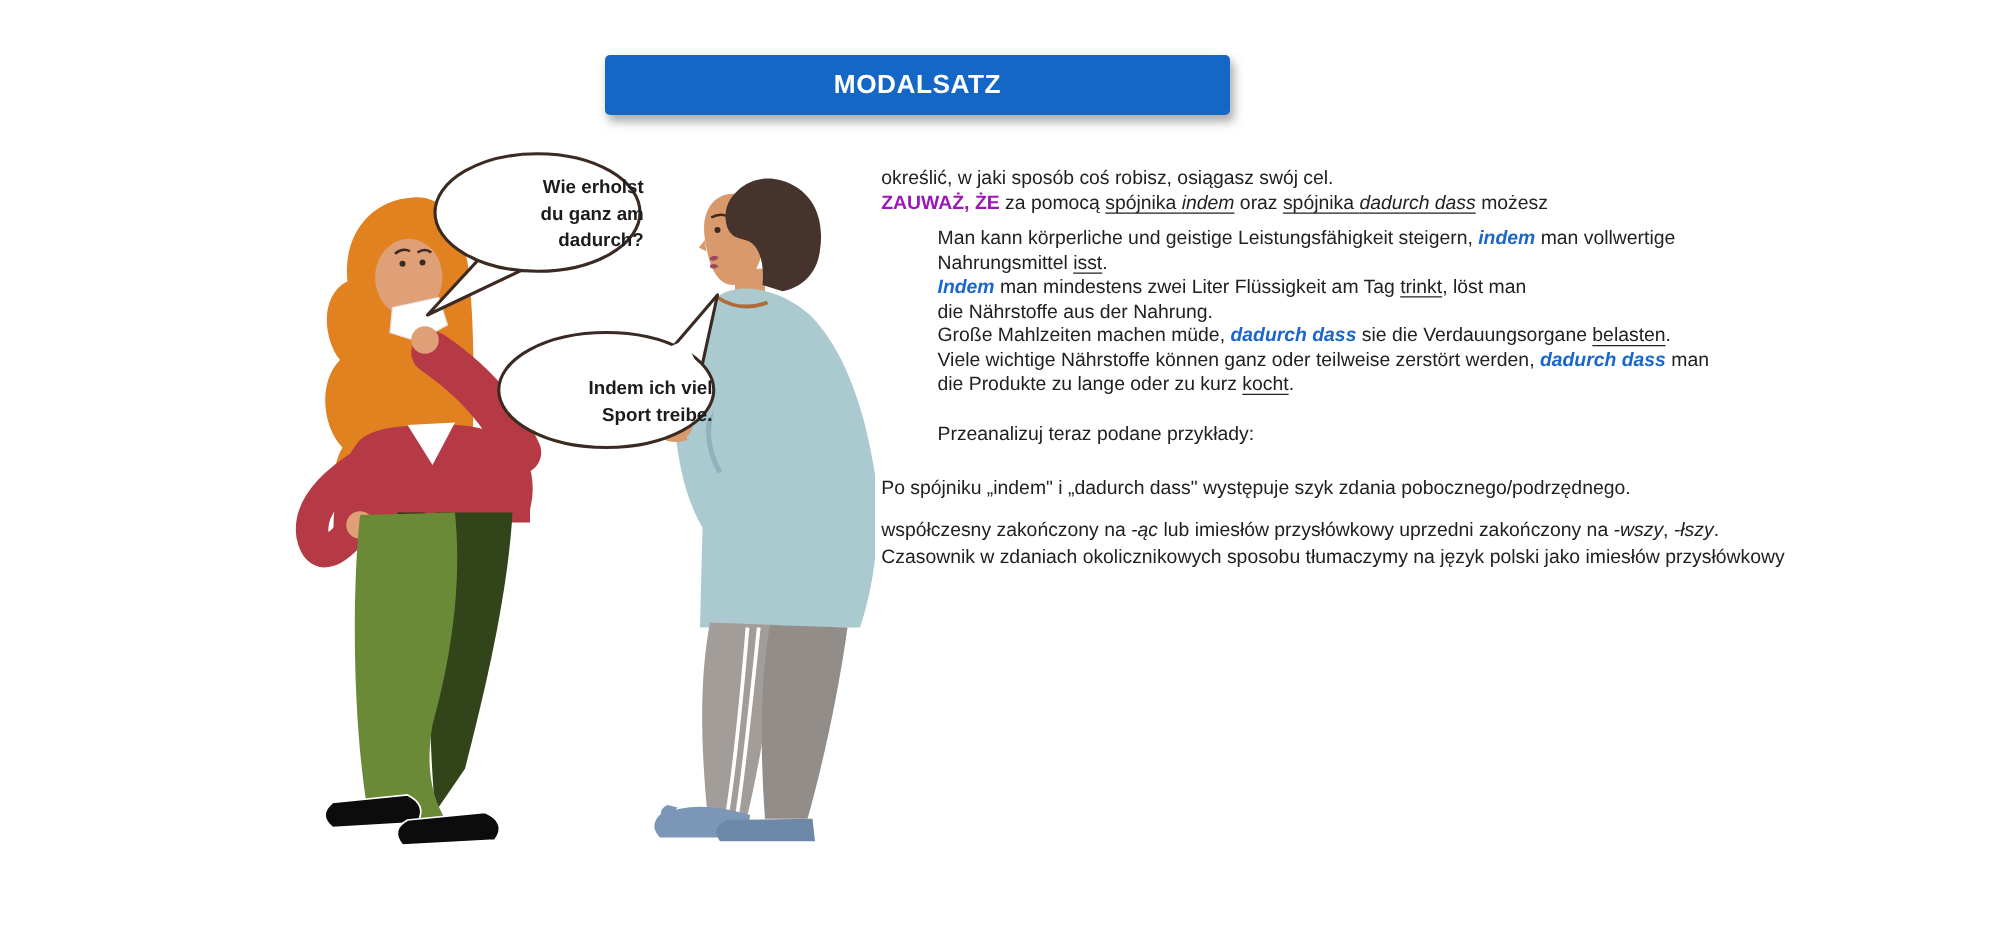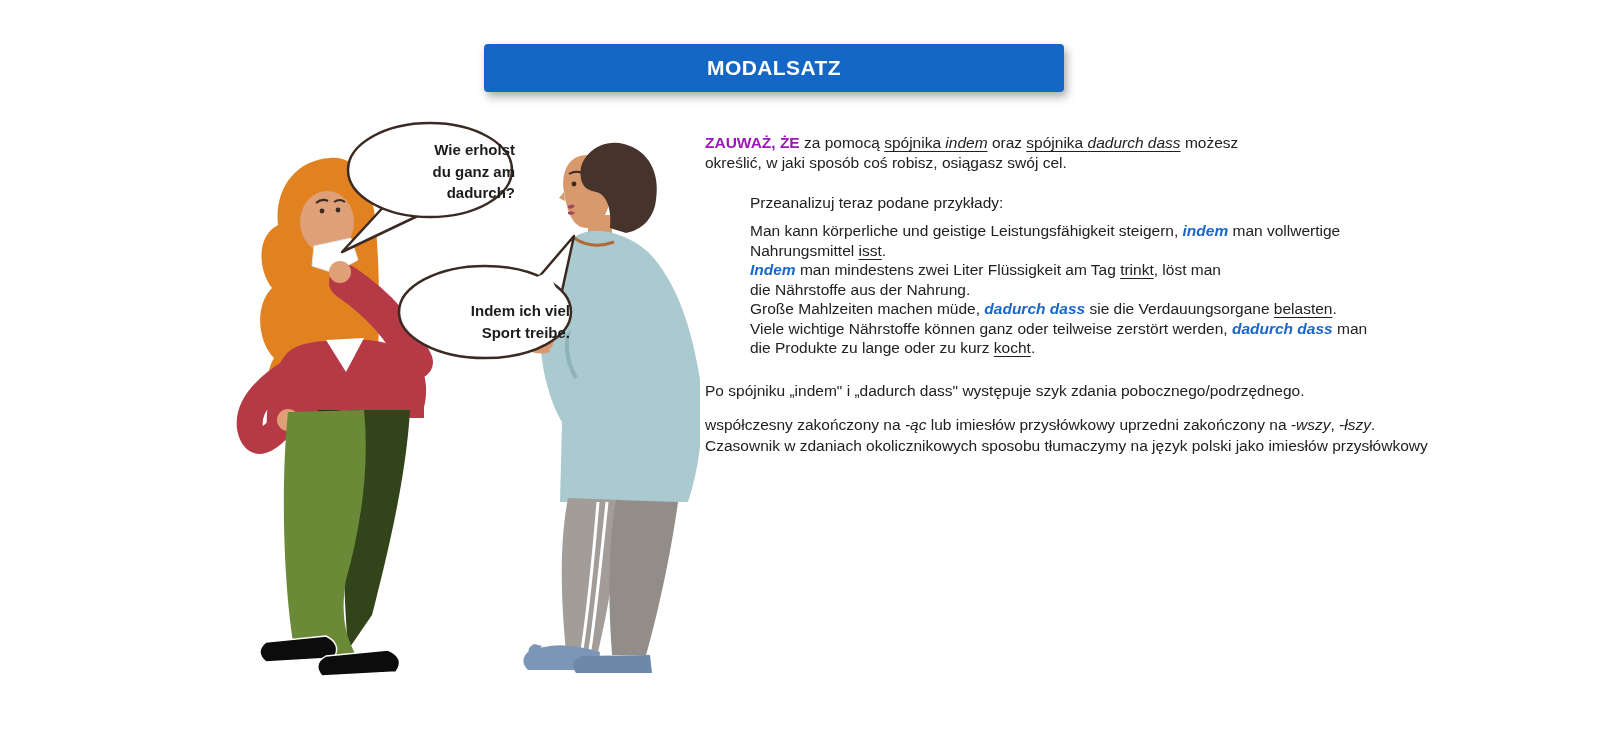--- a/index.html
+++ b/index.html
@@ -1,21 +1,21 @@
 <!DOCTYPE html>
 <html><head>
 <meta charset="utf-8">
 <style>
   * { margin:0; padding:0; box-sizing:border-box; }
   html,body { width:1600px; height:750px; background:#ffffff; overflow:hidden;
               font-family:"Liberation Sans","DejaVu Sans",sans-serif; }
   #canvas { position:relative; width:1600px; height:750px; background:#fff; }
 
   
-  .banner { position:absolute; left:484px; top:44px; width:580px; height:48px;
+  .banner { position:absolute; left:484px; top:44px; width:500px; height:48px;
             background:#1467c5; border-radius:4px;
             display:flex; align-items:center; justify-content:center;
             box-shadow:3px 5px 8px rgba(110,110,110,.55), 0 0 0 3px #fdfdfd;
             color:#ffffff; font-size:21px; letter-spacing:.4px; }
   .banner .bold { font-weight:700; }
 
   
   .content { position:absolute; left:705px; top:133px; width:870px;
              color:#212121; font-size:15.5px; line-height:20px; }
   .tblock { white-space:nowrap; }
@@ -140,34 +140,34 @@
     <div>du ganz am</div>
     <div>dadurch?</div>
   </div>
   <div class="bubble-text two">
     <div>Indem ich viel</div>
     <div>Sport treibe.</div>
   </div>
 
   <div class="content">
     <div class="tblock p1">
+        <div class="line"><span>określić, w jaki sposób coś robisz, osiągasz swój cel.</span></div>
         <div class="line"><span class="b purple">ZAUWAŻ, ŻE </span><span>za pomocą </span><span class="u">spójnika </span><span class="u i">indem</span><span> oraz </span><span class="u">spójnika </span><span class="u i">dadurch dass</span><span> możesz</span></div>
-        <div class="line"><span>określić, w jaki sposób coś robisz, osiągasz swój cel.</span></div>
-      </div>
-    <div class="tblock p2">
-        <div class="line"><span>Przeanalizuj teraz podane przykłady:</span></div>
       </div>
     <div class="tblock p3">
         <div class="line"><span>Man kann körperliche und geistige Leistungsfähigkeit steigern, </span><span class="b i blue">indem</span><span> man vollwertige</span></div>
         <div class="line"><span>Nahrungsmittel </span><span class="u">isst</span><span>.</span></div>
         <div class="line"><span class="b i blue">Indem</span><span> man mindestens zwei Liter Flüssigkeit am Tag </span><span class="u">trinkt</span><span>, löst man</span></div>
         <div class="line"><span>die Nährstoffe aus der Nahrung.</span></div>
         <div class="line"><span>Große Mahlzeiten machen müde, </span><span class="b i blue">dadurch dass</span><span> sie die Verdauungsorgane </span><span class="u">belasten</span><span>.</span></div>
         <div class="line"><span>Viele wichtige Nährstoffe können ganz oder teilweise zerstört werden, </span><span class="b i blue">dadurch dass</span><span> man</span></div>
         <div class="line"><span>die Produkte zu lange oder zu kurz </span><span class="u">kocht</span><span>.</span></div>
+      </div>
+    <div class="tblock p2">
+        <div class="line"><span>Przeanalizuj teraz podane przykłady:</span></div>
       </div>
     <div class="tblock p4">
       </div>
     <div class="tblock p5">
         <div class="line"><span>Po spójniku „indem" i „dadurch dass" występuje szyk zdania pobocznego/podrzędnego.</span></div>
       </div>
     <div class="tblock p6">
         <div class="line"><span>współczesny zakończony na </span><span class="i">-ąc</span><span> lub imiesłów przysłówkowy uprzedni zakończony na </span><span class="i">-wszy</span><span>, </span><span class="i">-łszy</span><span>.</span></div>
         <div class="line"><span>Czasownik w zdaniach okolicznikowych sposobu tłumaczymy na język polski jako imiesłów przysłówkowy</span></div>
       </div>

